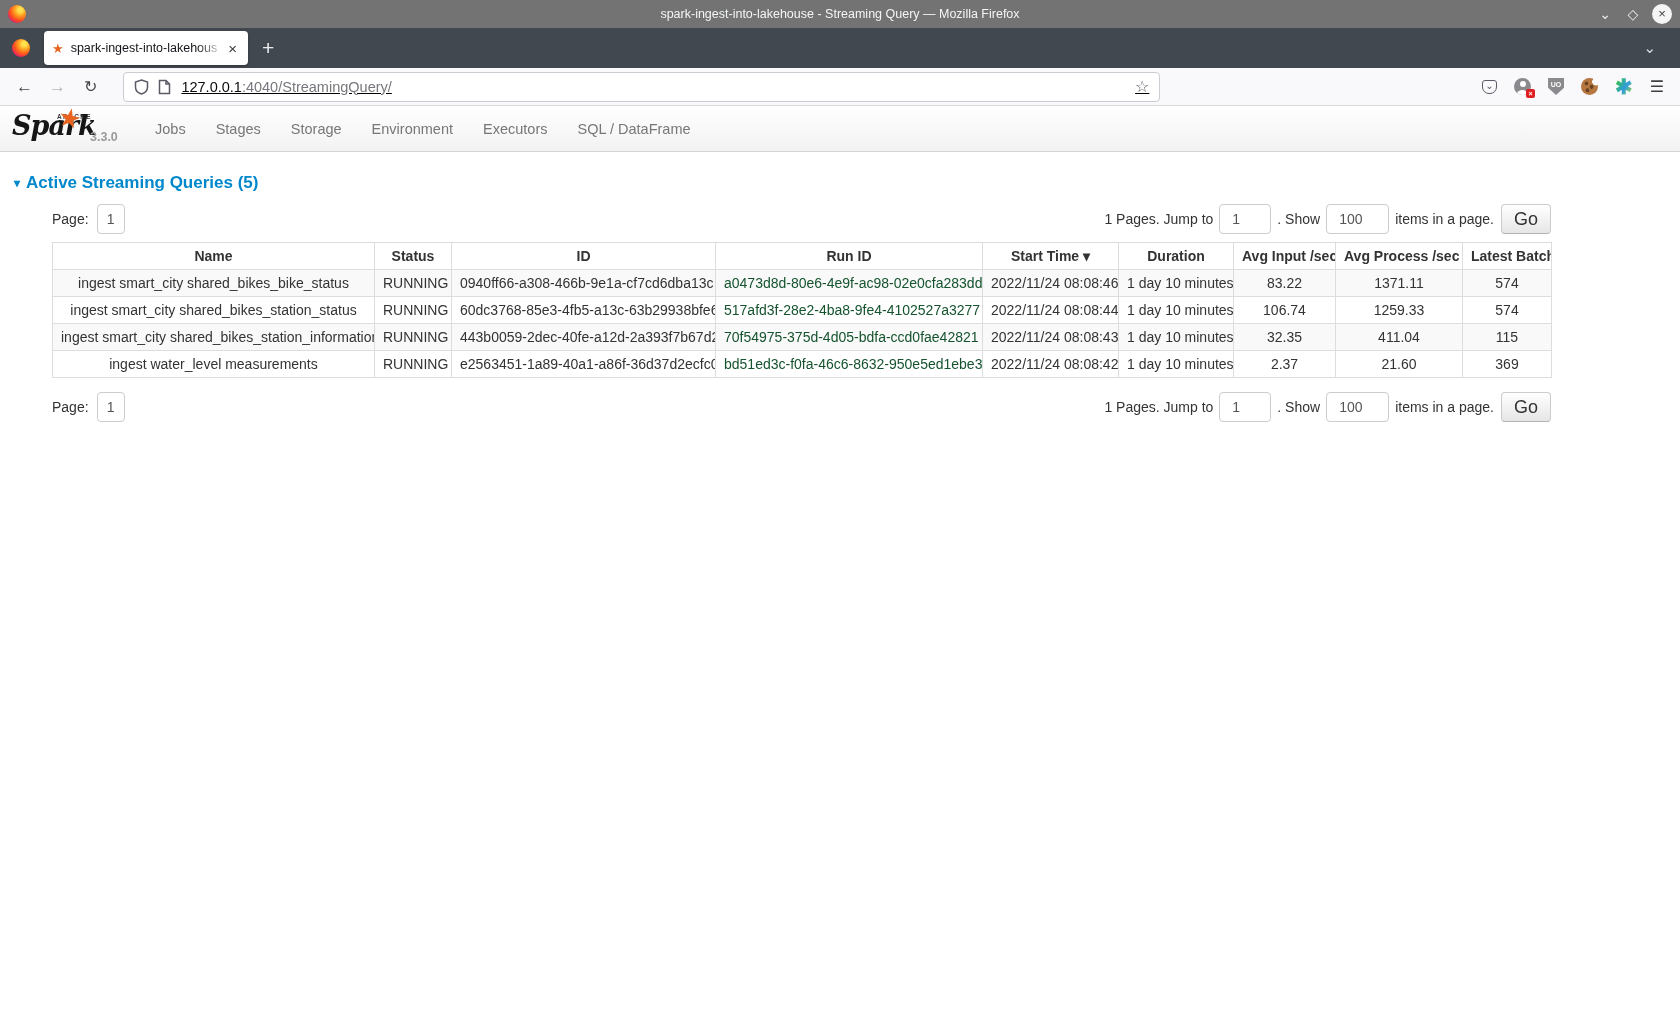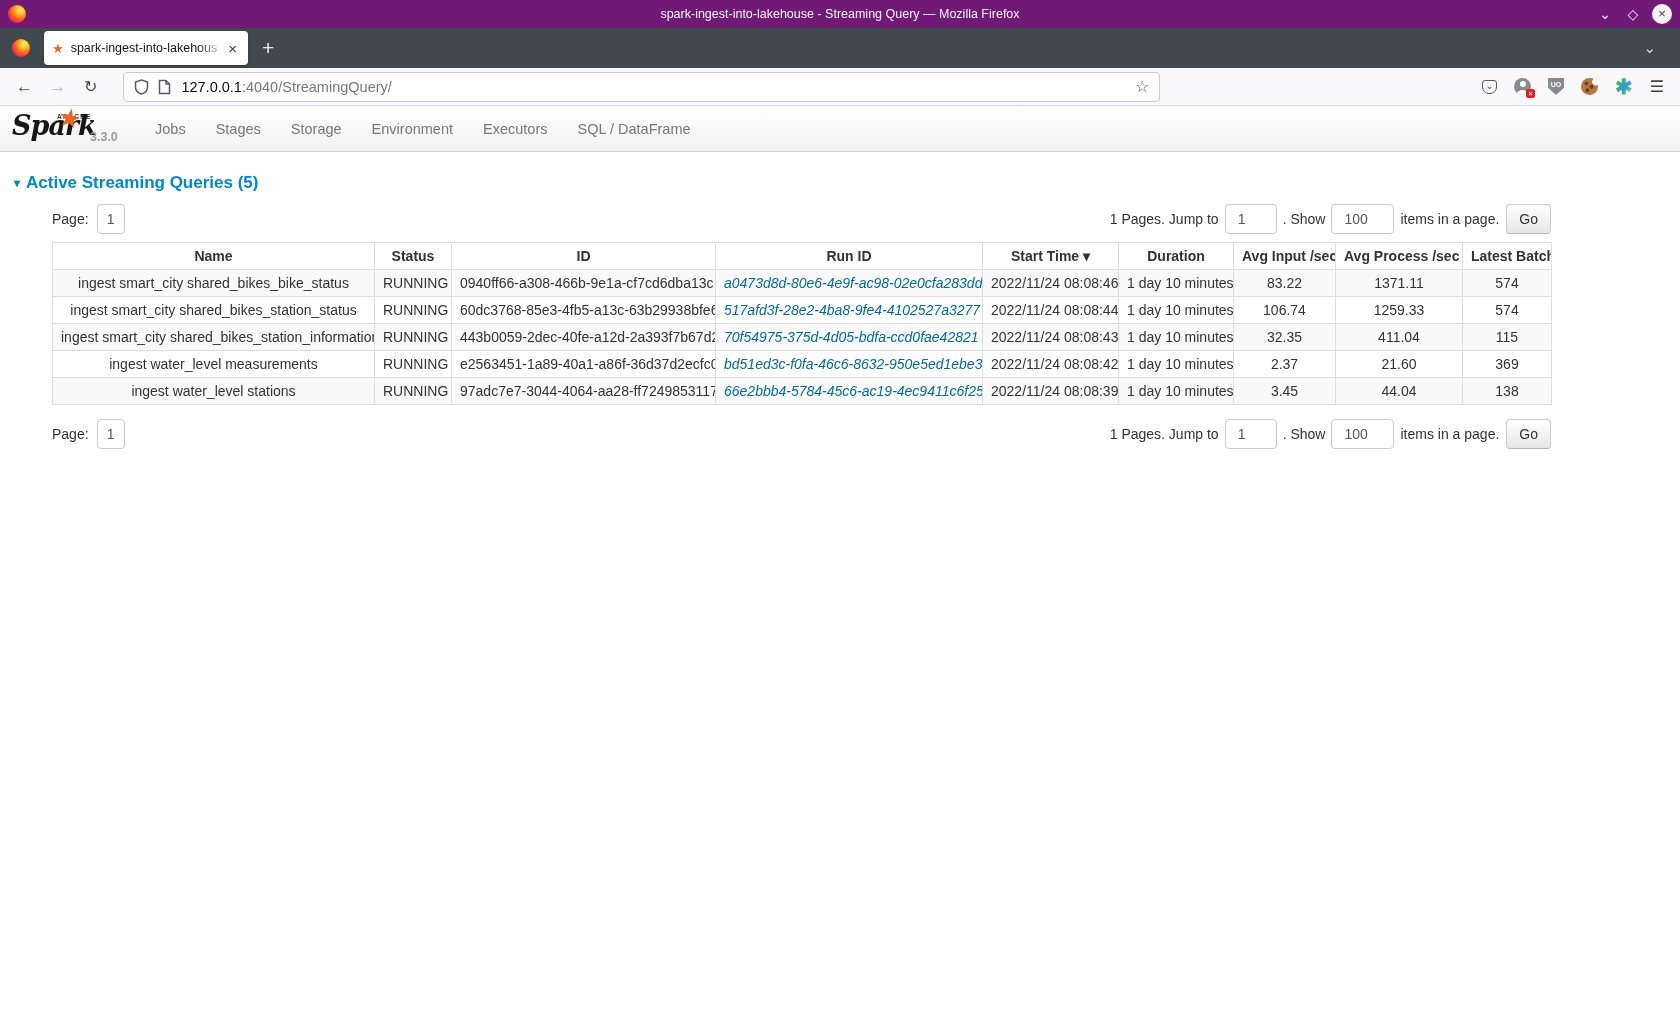--- a/index.html
+++ b/index.html
@@ -1,19 +1,19 @@
 <!DOCTYPE html>
 <html><head>
 <meta charset="utf-8">
 <style>
   * { margin:0; padding:0; box-sizing:border-box; }
   html,body { width:1680px; height:1012px; background:#fff; font-family:"Liberation Sans", sans-serif; overflow:hidden; }
 
   
-  .titlebar { position:relative; height:28px; background:#701a75; display:flex; align-items:center; }
+  .titlebar { position:relative; height:28px; background:#737373; display:flex; align-items:center; }
   .fx-logo { width:18px; height:18px; border-radius:50%; margin-left:8px;
     background:radial-gradient(circle at 68% 28%, #ffe14d 0 12%, #ff9a1f 34%, #ff4f1f 58%, #e3216b 78%, #9059ff 100%); }
   .win-title { position:absolute; left:0; right:0; text-align:center; color:#f3f5f7; font-size:12.5px; }
   .win-controls { margin-left:auto; display:flex; align-items:center; gap:10px; padding-right:8px; z-index:2; }
   .win-btn { color:#e8eaec; font-size:14px; width:18px; text-align:center; cursor:default; line-height:18px; }
   .win-close { width:20px; height:20px; border-radius:50%; background:#f5f5f5; color:#444; font-size:13px; line-height:20px; text-align:center; }
 
   
   .tabstrip { height:40px; background:#42484f; display:flex; align-items:center; position:relative; }
   .fxview { width:18px; height:18px; border-radius:50%; margin:0 14px 0 12px;
@@ -24,21 +24,21 @@
     -webkit-mask-image:linear-gradient(90deg,#000 82%,transparent); mask-image:linear-gradient(90deg,#000 82%,transparent); }
   .tab-close { color:#3a3a40; font-size:15px; padding:0 3px; }
   .newtab { color:#e9ebee; font-size:21px; font-weight:300; margin-left:14px; line-height:20px; }
   .alltabs { position:absolute; right:24px; color:#dfe2e6; font-size:15px; }
 
   
   .toolbar { height:38px; background:#f9f9fb; border-bottom:1px solid #d8d8dc; display:flex; align-items:center; }
   .nav-btn { font-size:17px; margin-left:16px; color:#45454a; }
   .nav-btn.fwd { color:#b4b4ba; }
   .nav-btn.reload { font-size:16px; margin-left:18px; }
-  .urlbar { width:1037px; height:30px; background:#fff; border:1px solid #ccccd2; border-radius:4px; margin-left:26px; display:flex; align-items:center; padding:0 10px; }
+  .urlbar { width:1037px; height:30px; background:#fff; border:1px solid #ccccd2; border-radius:4px; margin-left:26px; display:flex; align-items:center; padding:0 10px;text-decoration:underline; }
   .urlbar svg { flex:none; }
   .url-text { font-size:14.5px; margin-left:10px; flex:1; white-space:nowrap; overflow:hidden; }
   .url-host { color:#0c0c0d; }
   .url-path { color:#77777d; }
   .bookmark-star { color:#5b5b66; font-size:16px; }
   .tb-icons { display:flex; align-items:center; gap:17px; margin-left:auto; padding-right:16px; }
   .pocket { width:15px; height:14px; border:1.6px solid #5b5b66; border-radius:3px 3px 7px 7px; color:#5b5b66; font-size:10px; line-height:9px; text-align:center; }
   .acct { position:relative; width:17px; height:17px; }
   .acct-circle { width:17px; height:17px; border-radius:50%; background:#8a8a8e; overflow:hidden; position:relative; }
   .acct-head { position:absolute; top:3px; left:5.5px; width:6px; height:6px; border-radius:50%; background:#fff; }
@@ -75,28 +75,28 @@
 
   .table-zone { margin-left:38px; width:1499px; }
   .pag-row { display:flex; align-items:center; height:30px; margin-top:11px; font-size:14px; color:#333; }
   .pag-row.bottom { margin-top:14px; }
   .pag-left { display:flex; align-items:center; }
   .pag-right { margin-left:auto; display:flex; align-items:center; }
   .pag-input { height:30px; border:1px solid #ccc; border-radius:4px; font-size:14px; color:#555; font-family:inherit; }
   .in-page { width:28px; text-align:center; margin-left:8px; }
   .in-jump { width:52px; padding-left:12px; margin:0 6px 0 6px; }
   .in-show { width:63px; padding-left:12px; margin:0 6px 0 6px; }
-  .go-btn { height:30px; padding:0 12px; margin-left:7px; font-size:14px; color:#333; font-family:inherit;
+  .go-btn { height:30px; padding:0 12px; margin-left:7px; font-size:18px; color:#333; font-family:inherit;
     background:linear-gradient(#ffffff,#e6e6e6); border:1px solid #ccc; border-bottom-color:#b3b3b3; border-radius:4px; cursor:pointer; }
 
   table.sq { margin-top:8px; border-collapse:collapse; table-layout:fixed; width:1499px; font-size:14px; color:#333; }
   table.sq th, table.sq td { border:1px solid #ddd; padding:5px 8px; text-align:center; overflow:hidden; white-space:nowrap; }
   table.sq th { font-weight:bold; background:#fff; }
   table.sq tbody tr:nth-child(odd) { background:#f9f9f9; }
-  a.run-link { color:#0369a1; text-decoration:none;font-style:italic; }
+  a.run-link { color:#14532d; text-decoration:none; }
 </style>
 </head>
 <body>
 
 <div class="titlebar">
   <div class="fx-logo"></div>
   <div class="win-title">spark-ingest-into-lakehouse - Streaming Query — Mozilla Firefox</div>
   <div class="win-controls">
     <div class="win-btn">⌄</div>
     <div class="win-btn">◇</div>
@@ -250,31 +250,20 @@
             <td>ingest water_level measurements</td>
             <td>RUNNING</td>
             <td>e2563451-1a89-40a1-a86f-36d37d2ecfc0</td>
             <td><a class="run-link" href="#">bd51ed3c-f0fa-46c6-8632-950e5ed1ebe3</a></td>
             <td>2022/11/24 08:08:42</td>
             <td>1 day 10 minutes</td>
             <td>2.37</td>
             <td>21.60</td>
             <td>369</td>
           </tr>
-          <tr>
-            <td>ingest water_level stations</td>
-            <td>RUNNING</td>
-            <td>97adc7e7-3044-4064-aa28-ff7249853117</td>
-            <td><a class="run-link" href="#">66e2bbb4-5784-45c6-ac19-4ec9411c6f25</a></td>
-            <td>2022/11/24 08:08:39</td>
-            <td>1 day 10 minutes</td>
-            <td>3.45</td>
-            <td>44.04</td>
-            <td>138</td>
-          </tr>
         </tbody>
     </table>
 
     <div class="pag-row bottom">
       <div class="pag-left">
         <span>Page:</span>
         <input class="pag-input in-page" value="1" style="">
       </div>
       <div class="pag-right">
         <span>1 Pages. Jump to</span>

